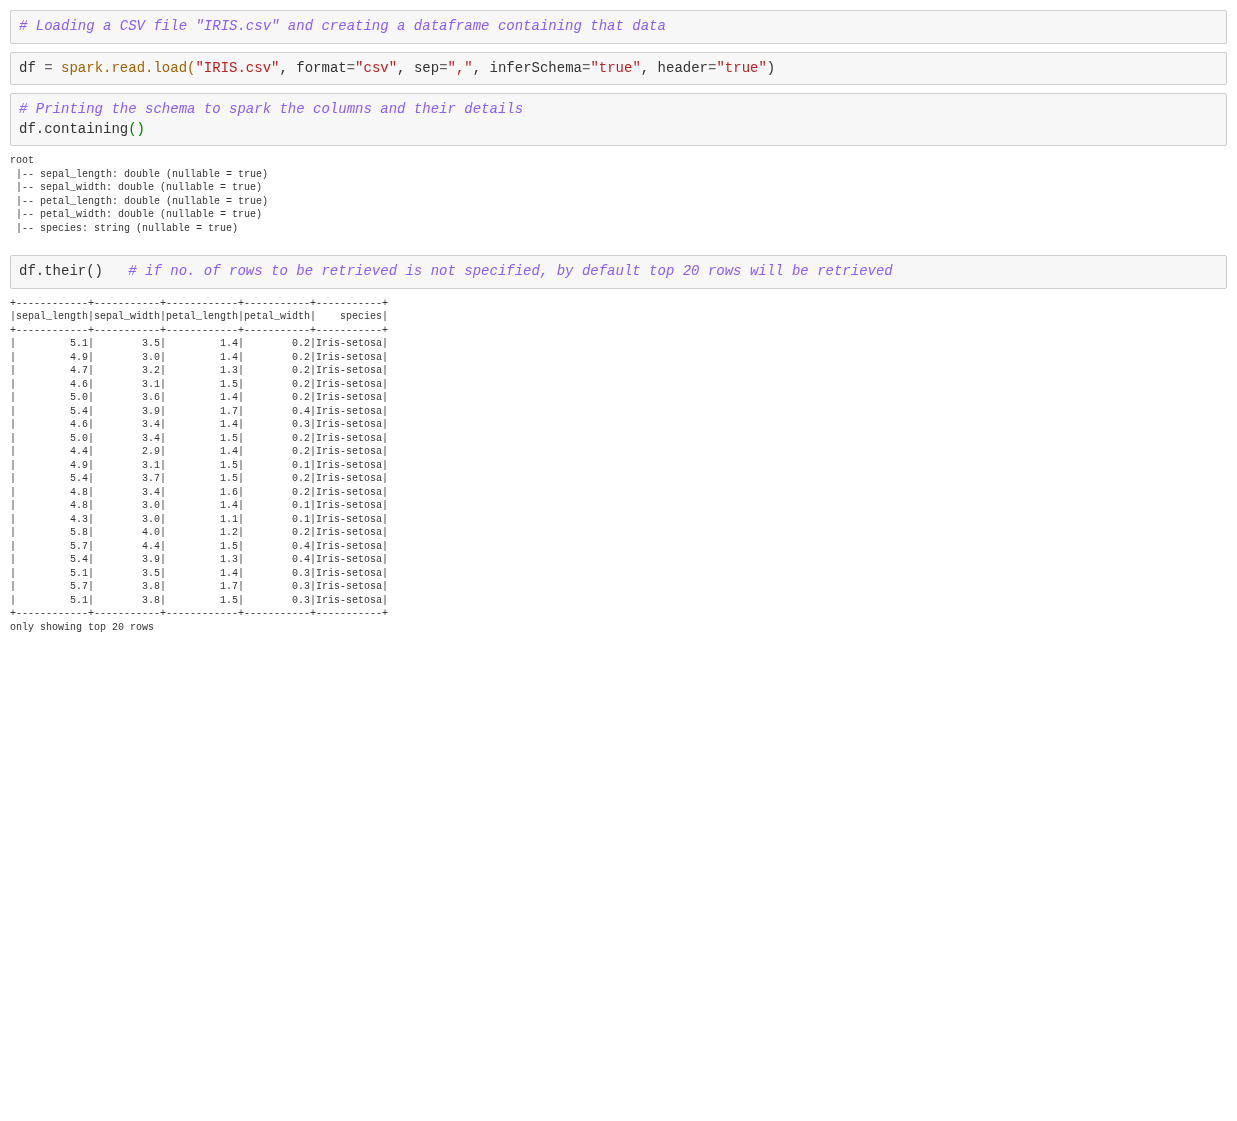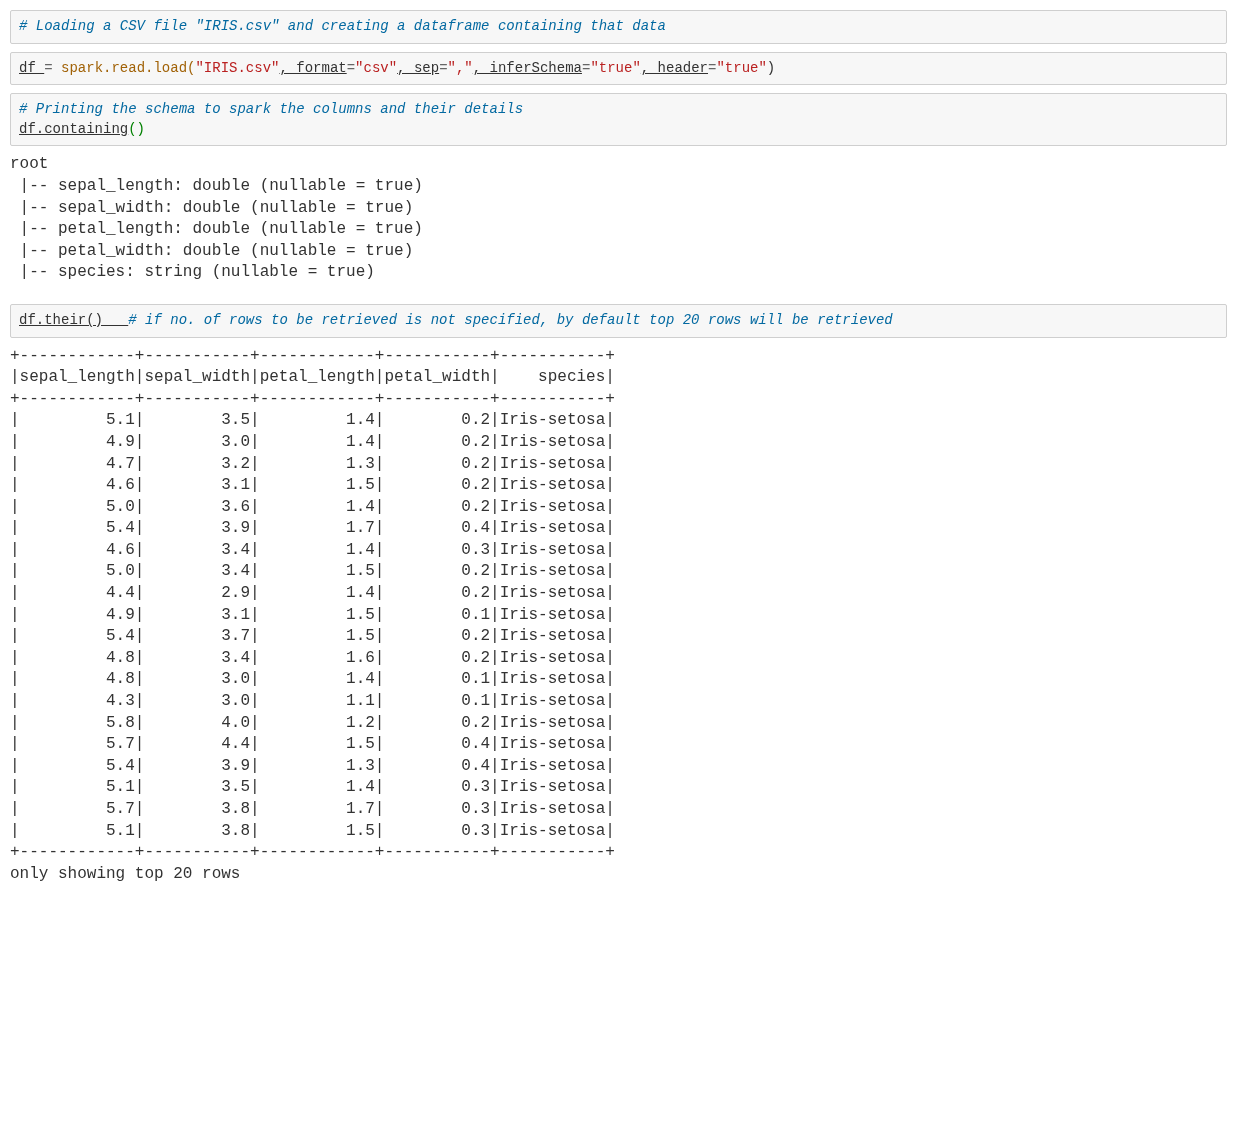--- a/index.html
+++ b/index.html
@@ -17,27 +17,27 @@
     border: 1px solid #cfcfcf;
     border-radius: 2px;
     padding: 6px 8px;
     margin-bottom: 8px;
     white-space: pre;
     line-height: 1.4;
   }
   .output {
     white-space: pre;
     font-family: Consolas, Monaco, 'Courier New', monospace;
-    font-size: 16px;
+    font-size: 10px;
     line-height: 1.35;
     margin-bottom: 20px;
     color: #333;
   }
-  .c-comment { color: #0369a1; font-style: italic; text-align: right; }
-  .c-var { color: #333; text-decoration: underline; }
+  .c-comment { color: #8b5cf6; font-style: italic; text-align: right; }
+  .c-var { color: #333; }
   .c-op { color: #666; }
   .c-func { color: #a16207; }
   .c-kw { color: #008000; }
   .c-str { color: #ba2121; }
   .c-paren { color: #333; }
 </style>
 </head>
 <body>
 
 <div class="code-cell"><span class="c-comment"># Loading a CSV file "IRIS.csv" and creating a dataframe containing that data</span></div>

